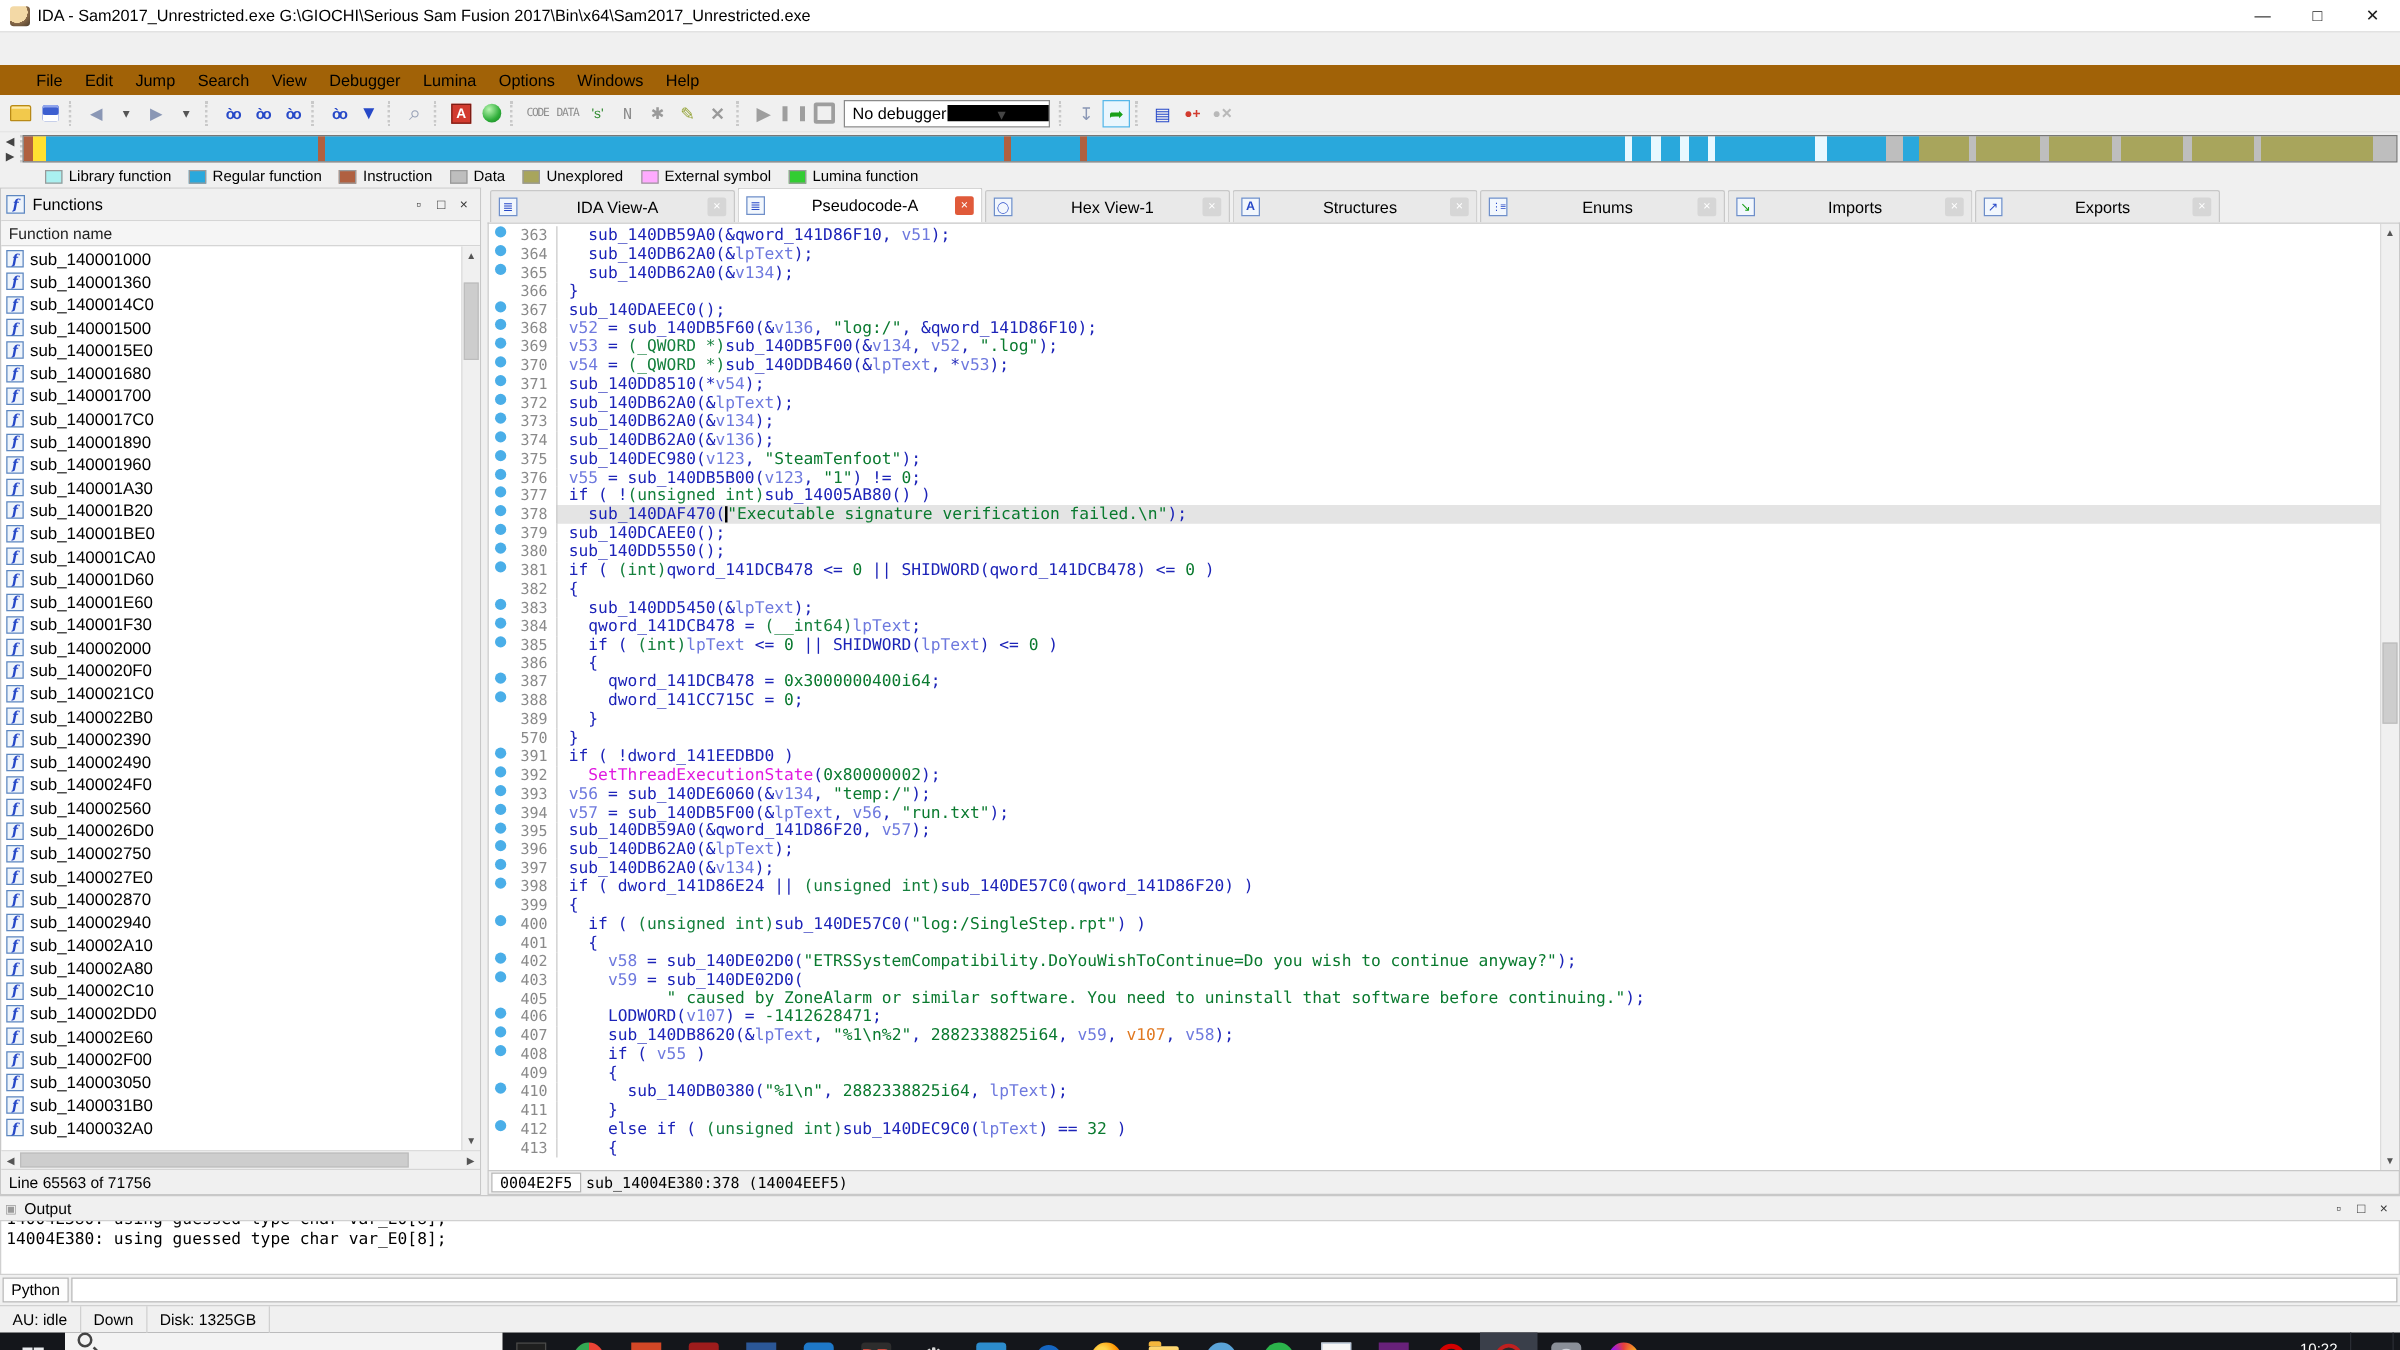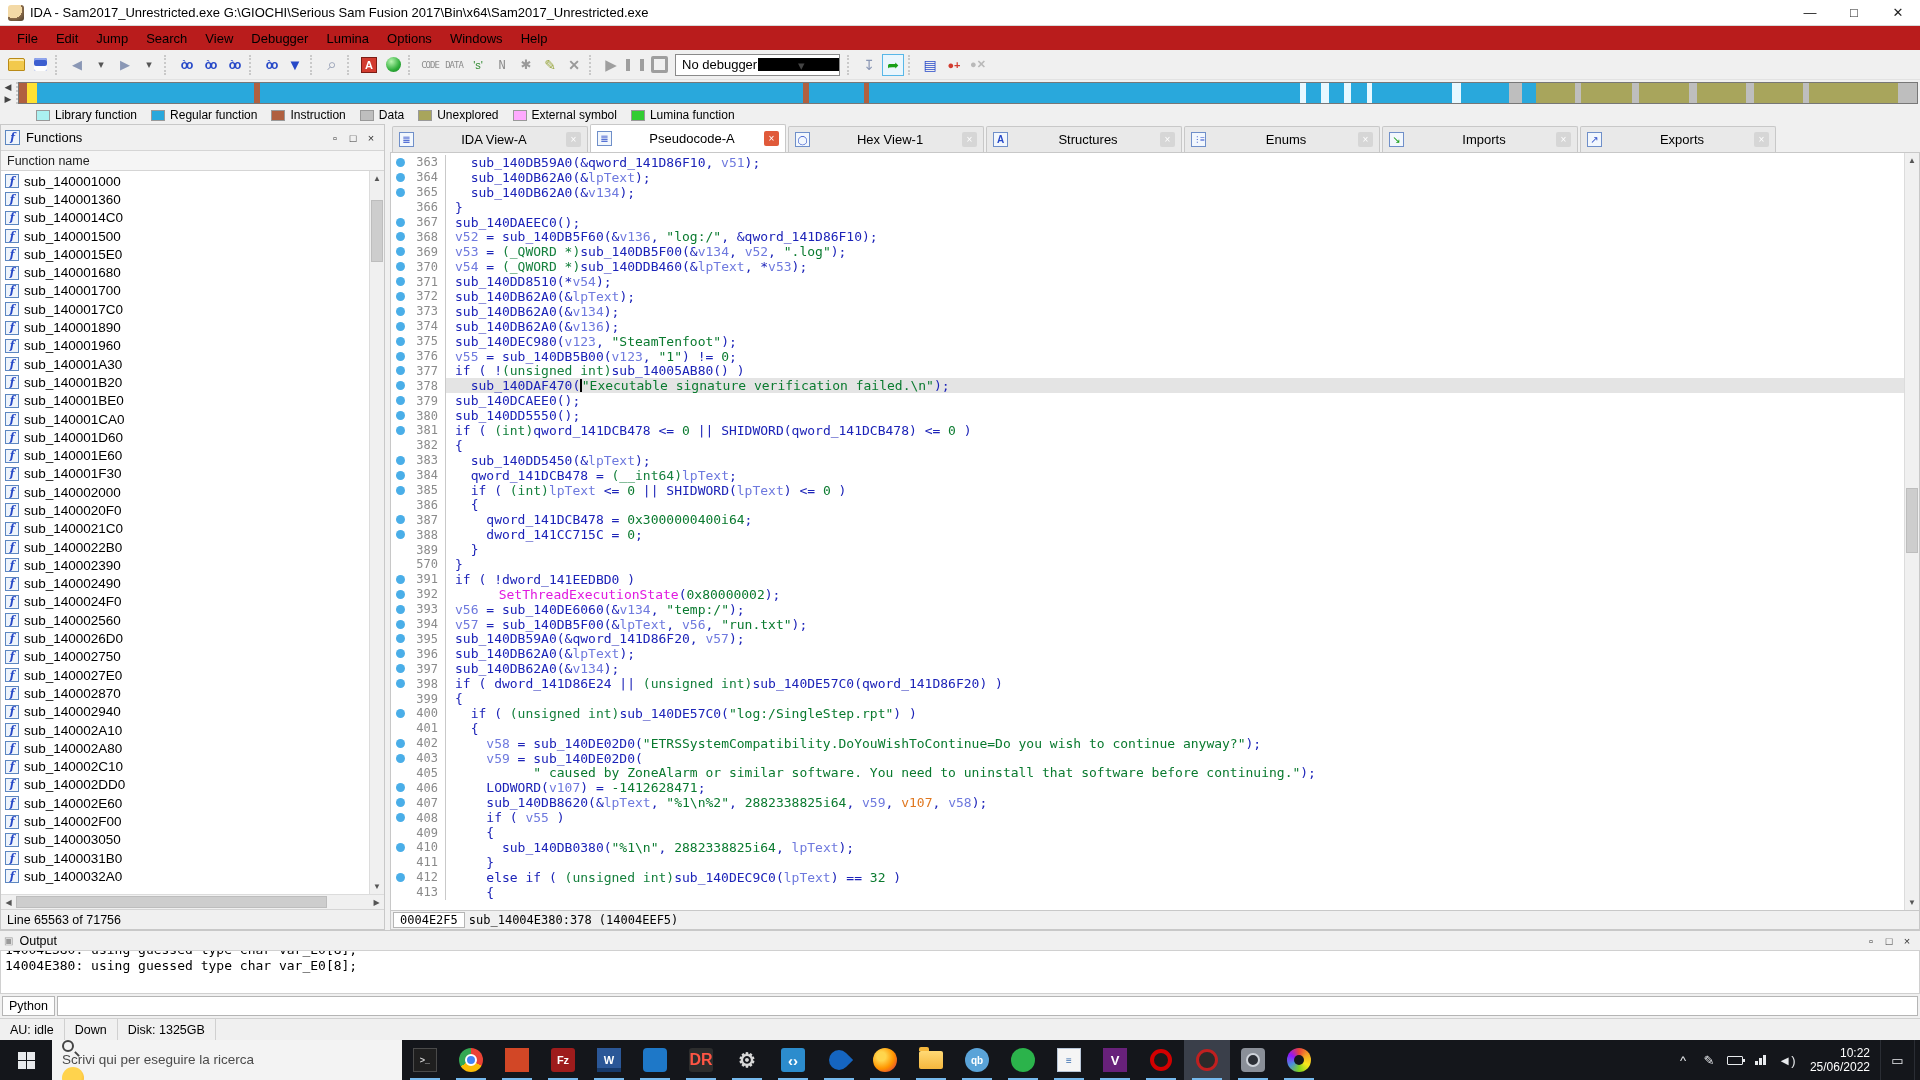--- a/index.html
+++ b/index.html
@@ -7,21 +7,21 @@
     font-family:"Liberation Sans", sans-serif; font-size:13px; color:#000; }
 
   
   #titlebar { height:26px; background:#ffffff; display:flex; align-items:center; border-bottom:1px solid #d9d9d9; }
   #ida-icon { width:16px; height:16px; margin:0 6px 0 8px; border-radius:3px;
     background:radial-gradient(circle at 35% 30%, #f3d9a6 55%, #8a6b4a 56%, #4a3b2a); }
   #win-title { flex:1; font-size:13px; }
   .wbtn { width:44px; height:26px; display:flex; align-items:center; justify-content:center; font-size:13px; color:#222; }
 
   
-  #menubar { height:24px; display:flex; align-items:center; padding-left:8px; background:#b91c1c; }
+  #menubar { height:24px; display:flex; align-items:center; padding-left:20px; background:#a16207;margin-top:26px; }
   .menu-item { padding:3px 9px; font-size:13px; }
 
   
   #toolbar { height:30px; display:flex; align-items:center; padding-left:4px; background:#f0f0f0; border-bottom:1px solid #e2e2e2; }
   .tb-sep { width:7px; height:20px; margin:0 3px; border-left:2px dotted #c9c9c9; }
   .tbi { width:22px; height:22px; margin:0 1px; display:flex; align-items:center; justify-content:center;
     font-size:13px; position:relative; color:#3a54a0; }
   .tbi::before { display:block; }
   .tbi-open-file::before { content:""; width:15px; height:11px; background:#f2c94c; border:1px solid #b98a17; border-radius:2px 2px 1px 1px; box-shadow:inset 0 2px 0 #fde9a8; }
   .tbi-save::before { content:""; width:13px; height:13px; background:#3d5fd0; border-radius:2px; box-shadow:inset 0 -5px 0 #ffffff, inset 0 2px 0 #8fa4ec; }
@@ -124,28 +124,28 @@
   .tabicon.enumlist::before { content:"⋮≡"; font-size:8px; letter-spacing:-1px; }
   .tabicon.imports::before { content:"↘"; color:#18a018; }
   .tabicon.exports::before { content:"↗"; }
   .tab .lbl { flex:1; text-align:center; font-size:13px; }
   .tabclose { width:15px; height:15px; border-radius:2px; background:#d6d6d6; color:#fff; font-size:10px; display:flex; align-items:center; justify-content:center; }
   .tab.active .tabclose { background:#e05a3a; }
 
   #codewrap { flex:1; display:flex; background:#fff; border:1px solid #c8c8c8; border-bottom:none; overflow:hidden; }
   #codeview { flex:1; overflow:hidden; padding-top:2px; }
   .crow { display:flex; height:14.9px; align-items:center; white-space:pre; }
-  .gut { width:54px; flex:none; display:flex; align-items:center; height:100%; }
+  .gut { width:54px; flex:none; display:flex; height:100%; }
   .dot { width:9px; height:9px; border-radius:50%; margin-left:5px; flex:none; }
   .dot.on { background:#4aaee8; }
   .lno { flex:1; text-align:right; padding-right:7px; color:#8a8a8a; font-size:12px; font-family:"DejaVu Sans Mono", monospace; }
   .cline { flex:1; border-left:1px solid #c9c9c9; padding-left:9px; font-size:13px; font-family:"DejaVu Sans Mono", monospace; height:100%; display:flex; align-items:center; min-width:0; }
   .cline.hl { background:#e4e4e4; }
   .ck { color:#1c23b8; } .cv { color:#6e79de; } .cs { color:#0a7a2f; }
-  .cg { color:#15803d; } .cm { color:#e019e0;margin-left:28px; } .co { color:#e07820; }
+  .cg { color:#15803d; } .cm { color:#e019e0; } .co { color:#e07820; }
   .caret { display:inline-block; width:1.5px; height:13px; background:#000; }
 
   #breadcrumb { height:20px; display:flex; align-items:center; background:#f0f0f0; border:1px solid #c8c8c8; font-size:12.5px; }
   #bc-addr { background:#ffffff; border:1px solid #b5b5b5; padding:0 6px; margin:0 4px 0 2px; height:16px; display:flex; align-items:center; font-family:"DejaVu Sans Mono", monospace; font-size:12px; }
   #bc-loc { font-family:"DejaVu Sans Mono", monospace; font-size:12px; }
 
   
   #output-header { height:20px; display:flex; align-items:center; background:#f0f0f0; border-top:1px solid #c8c8c8; padding:0 4px; }
   #output-header .grip { color:#9a9a9a; font-size:10px; margin-right:6px; }
   #output-title { flex:1; font-size:12.5px; }

